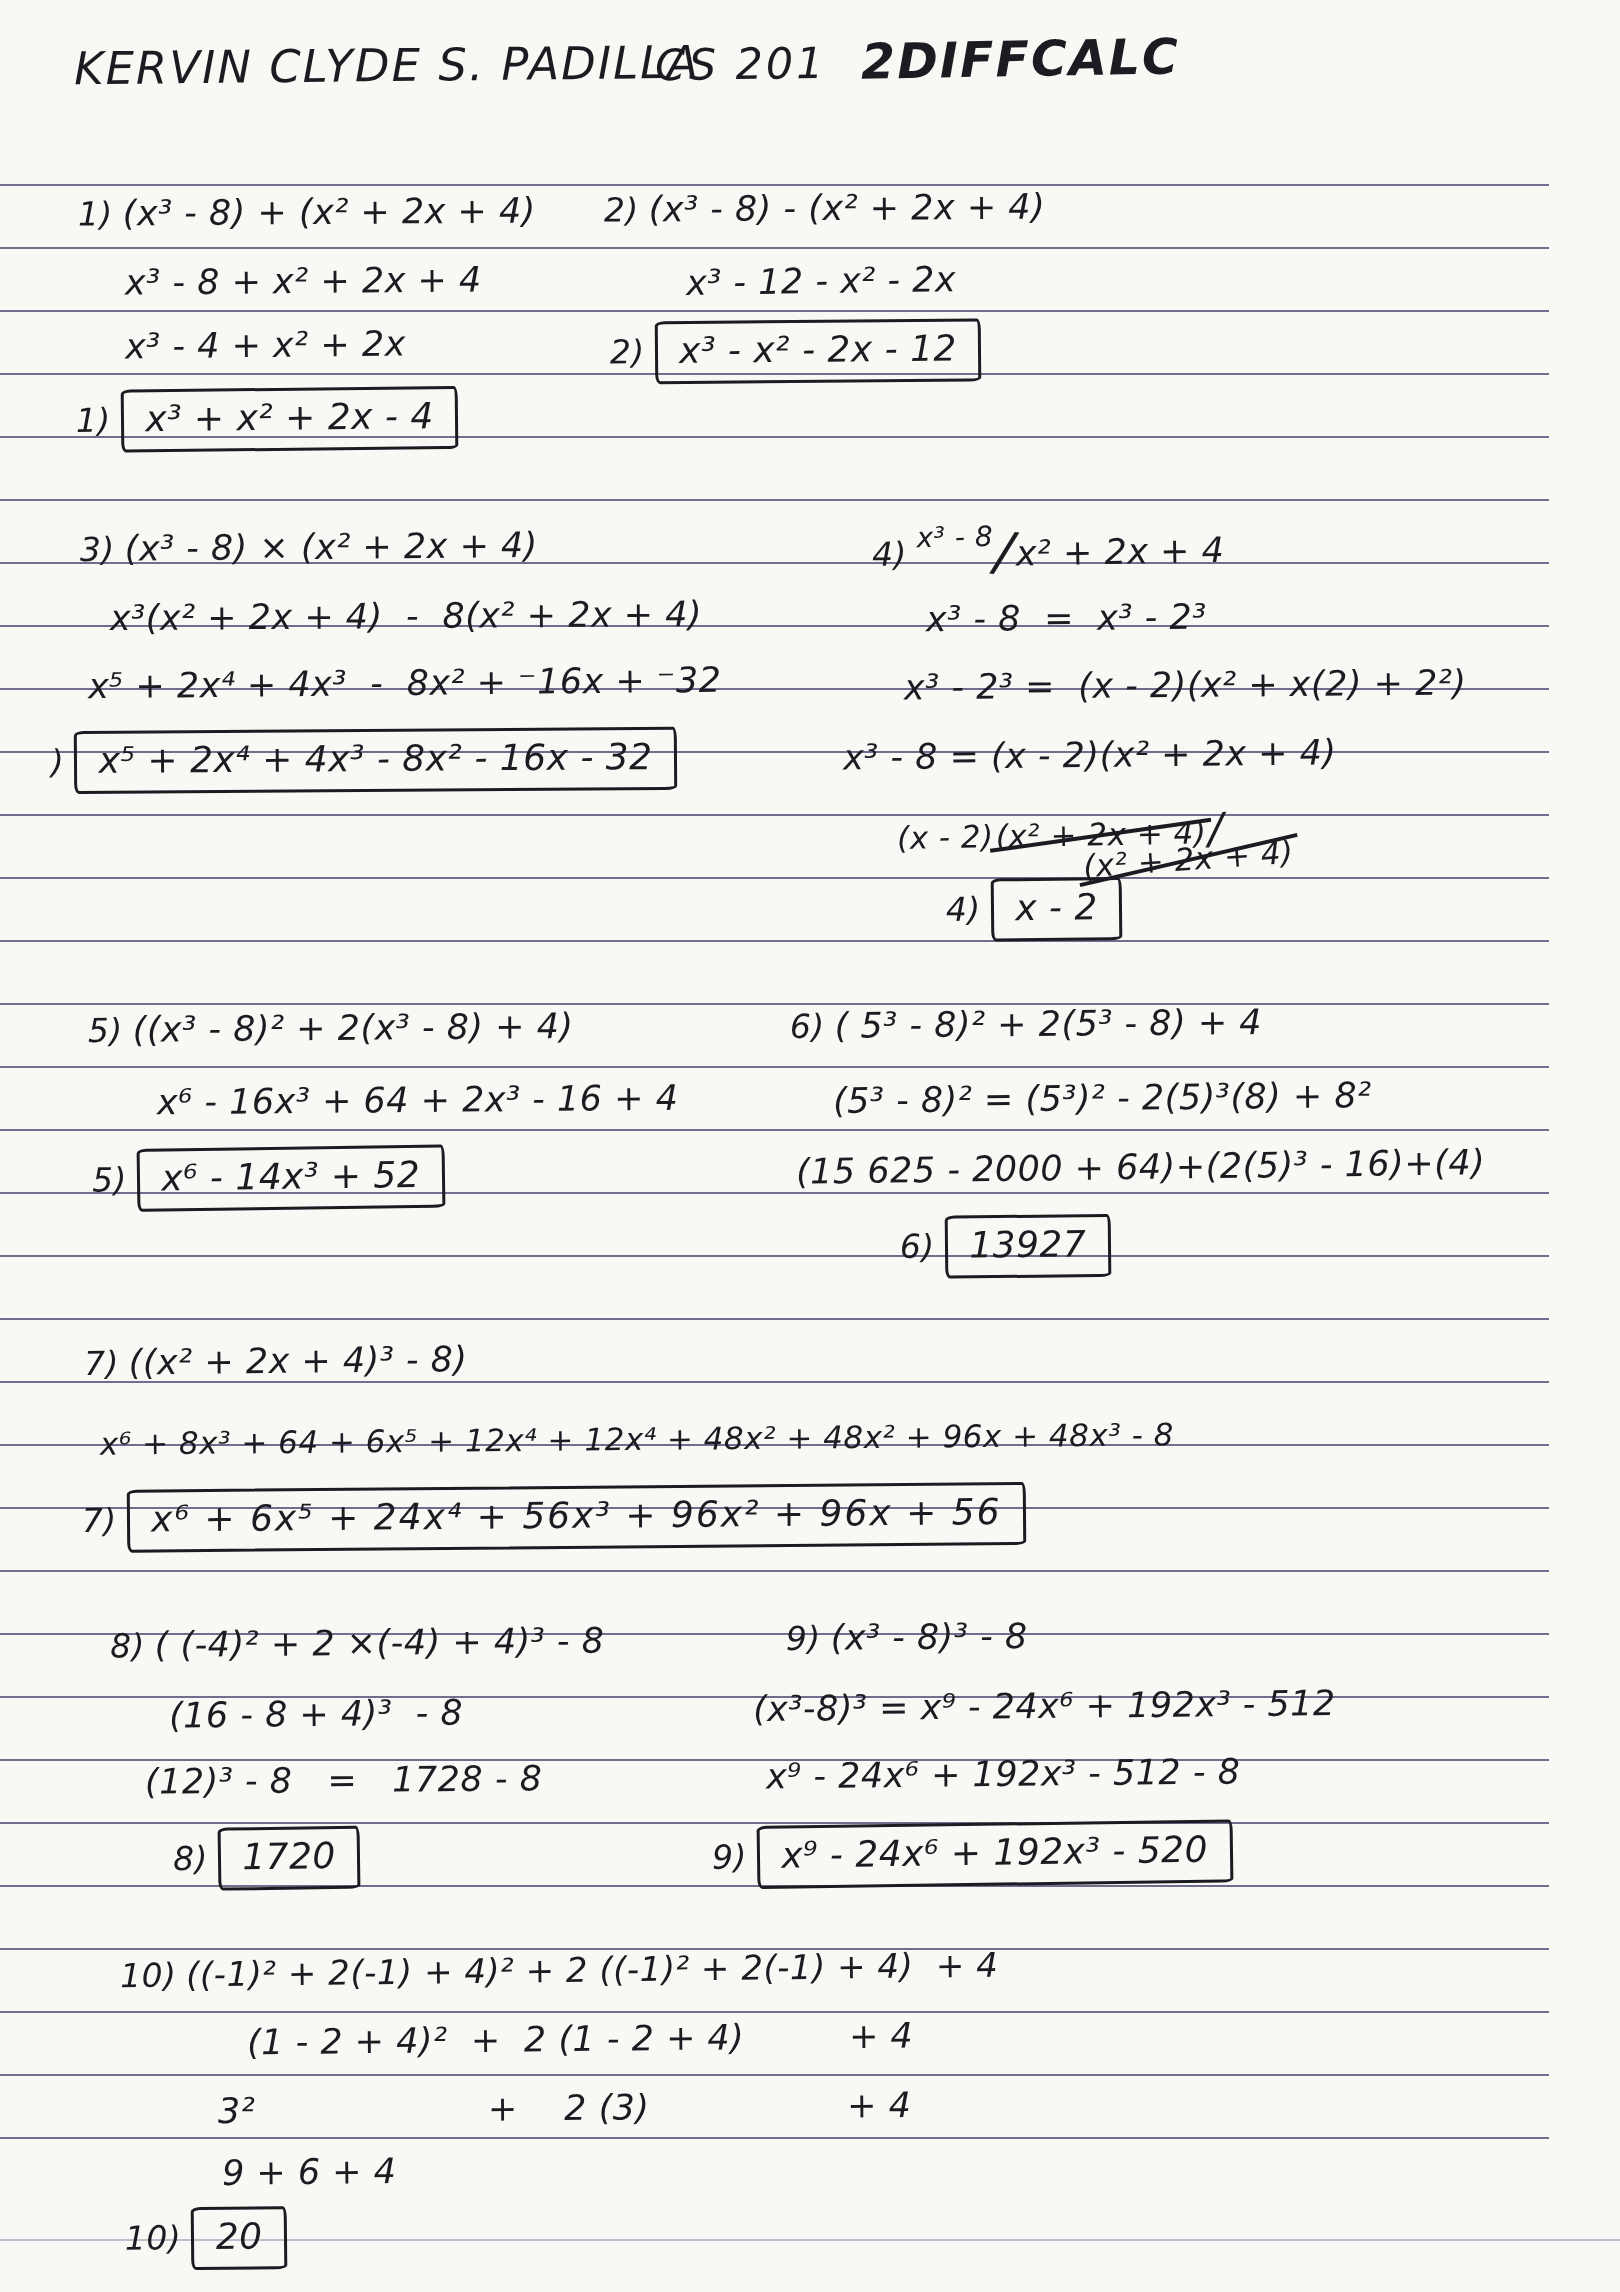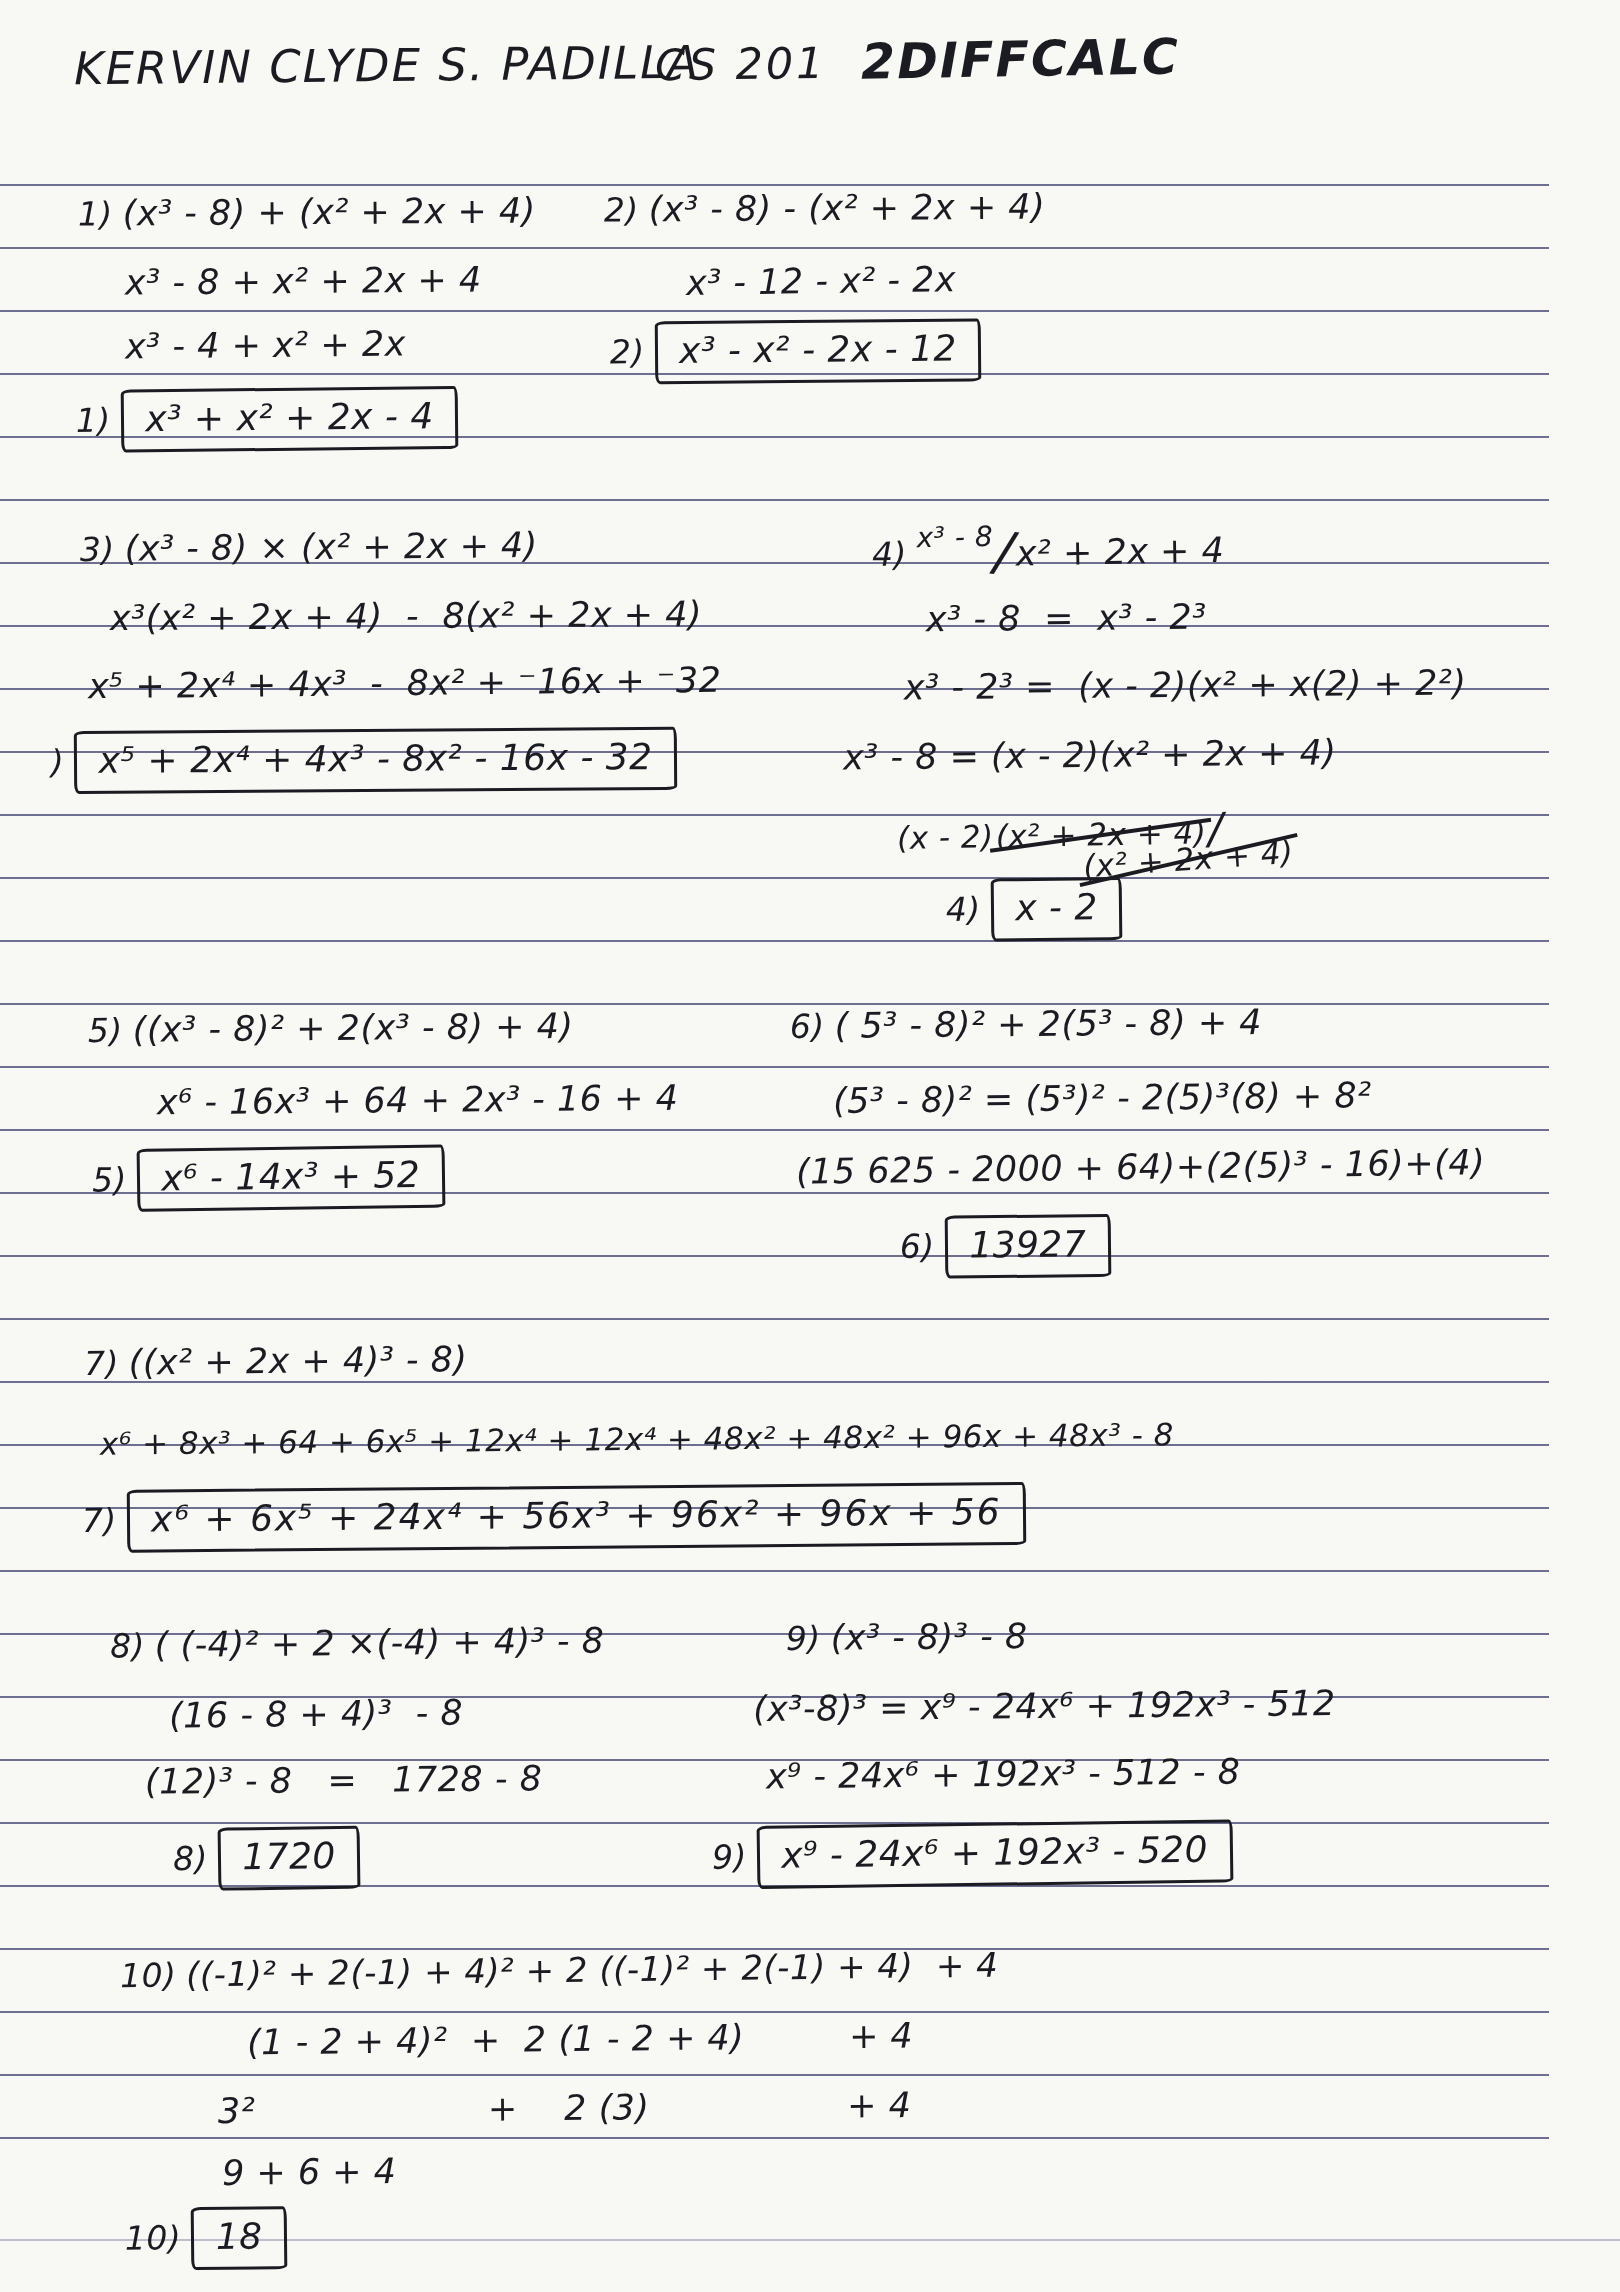--- a/index.html
+++ b/index.html
@@ -191,16 +191,16 @@
   
   <div class="hw row" style="left:120px;top:1950px;font-size:34px;transform:rotate(-0.7deg);">
     <span class="plabel">10)</span>
     <span>((-1)² + 2(-1) + 4)² + 2 ((-1)² + 2(-1) + 4)  + 4</span>
   </div>
   <div class="hw" style="left:247px;top:2019px;transform:rotate(-0.6deg);">(1 - 2 + 4)²  +  2 (1 - 2 + 4)         + 4</div>
   <div class="hw" style="left:218px;top:2088px;transform:rotate(-0.5deg);">3²                    +    2 (3)                 + 4</div>
   <div class="hw" style="left:222px;top:2152px;transform:rotate(-0.6deg);">9 + 6 + 4</div>
   <div class="hw row" style="left:125px;top:2207px;transform:rotate(-0.6deg);">
     <span class="plabel">10)</span>
-    <span class="boxed">18</span>
+    <span class="boxed">20</span>
   </div>
 </div>
 
 
 </body></html>

